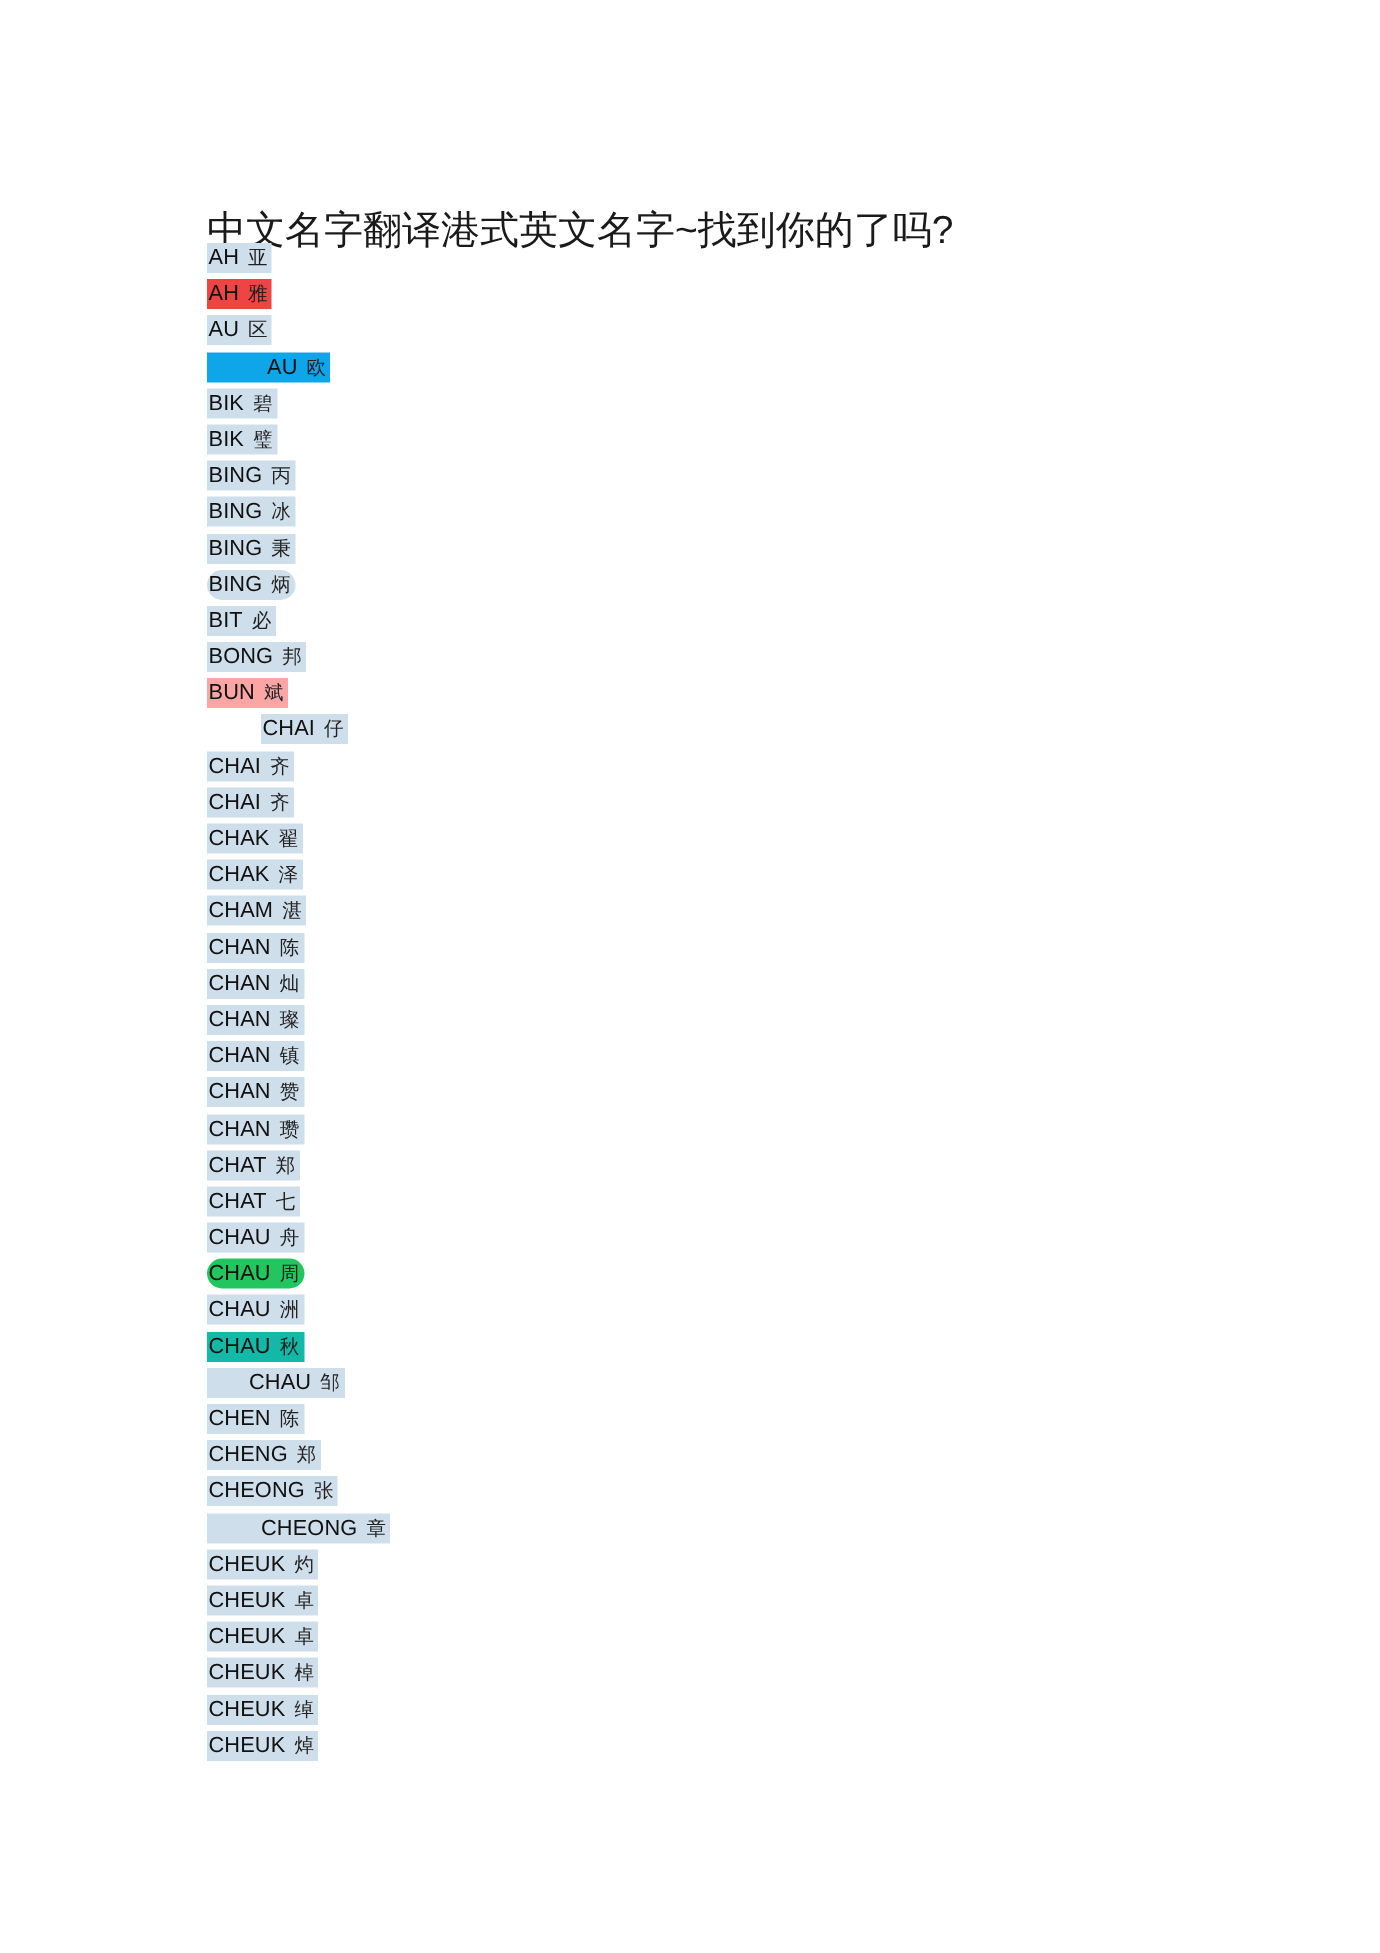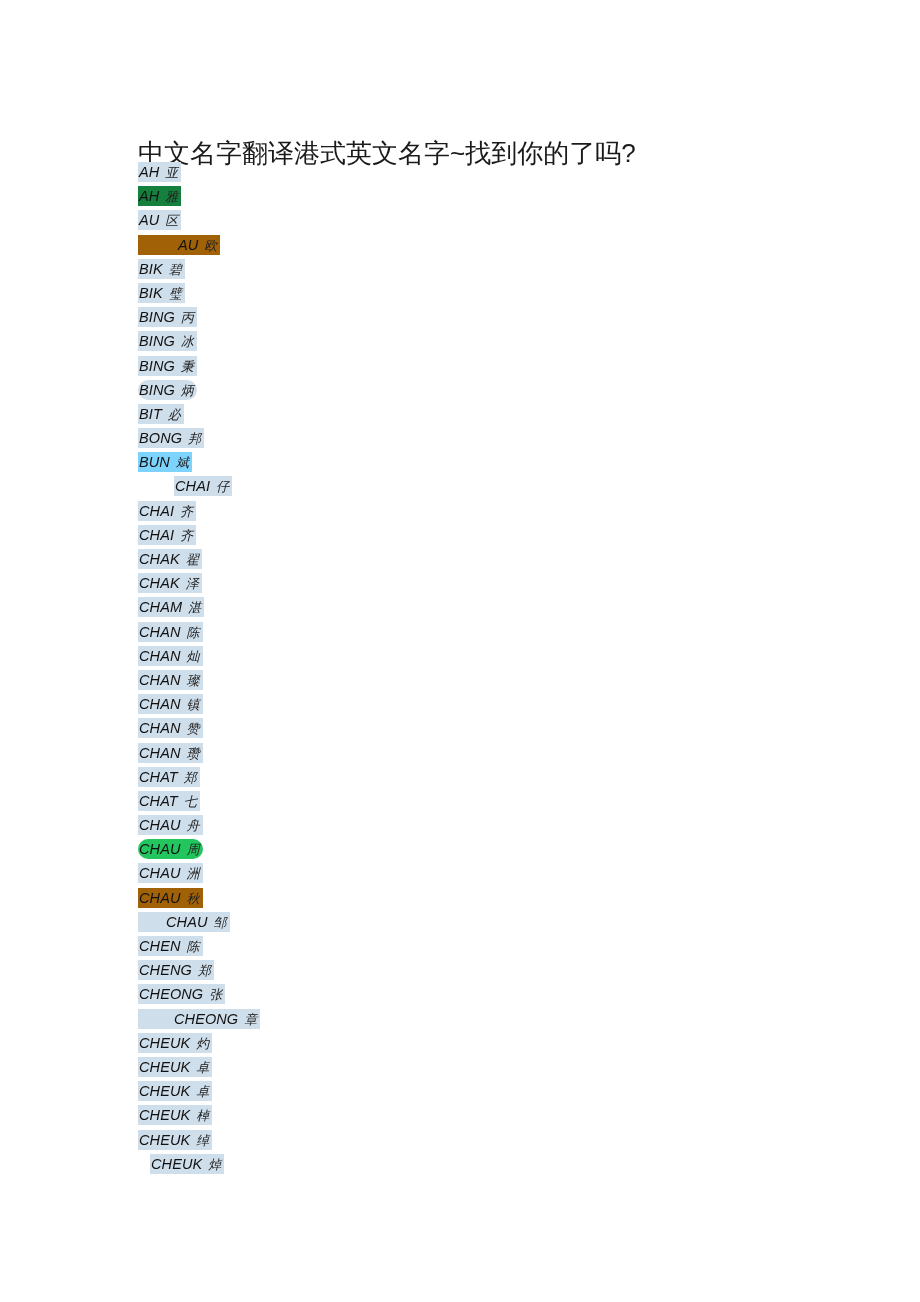--- a/index.html
+++ b/index.html
@@ -42,21 +42,20 @@
     margin: 0;
     padding: 0;
     list-style: none;
     width: 600px;
   }
   .name-row {
     height: 24.2px;
     line-height: 24.2px;
     white-space: nowrap;
     font-size: 0;
-    font-style: italic;
   }
   .name-chip {
     display: inline-block;
     background: #cfdeeb;
     padding: 0px 3px 0px 1px;
     height: 20px;
     line-height: 20px;
     vertical-align: top;
     margin-top: 1px;
   }
@@ -75,56 +74,56 @@
 </style>
 </head>
 <body>
 
 <div class="page">
 
   <h1 class="doc-title">中文名字翻译港式英文名字~找到你的了吗?</h1>
 
   <ul class="name-list">
       <li class="name-row"><span class="name-chip" style="background: rgb(207, 222, 235);"><span class="romanization">AH</span><span class="hanzi">亚</span></span></li>
-      <li class="name-row"><span class="name-chip" style="background: #15803d;"><span class="romanization">AH</span><span class="hanzi">雅</span></span></li>
+      <li class="name-row"><span class="name-chip" style="background: #ef4444;"><span class="romanization">AH</span><span class="hanzi">雅</span></span></li>
       <li class="name-row"><span class="name-chip" style="background: rgb(207, 222, 235);"><span class="romanization">AU</span><span class="hanzi">区</span></span></li>
-      <li class="name-row"><span class="name-chip" style="background: #a16207; padding-left: 40px;"><span class="romanization">AU</span><span class="hanzi">欧</span></span></li>
+      <li class="name-row"><span class="name-chip" style="background: #0ea5e9; padding-left: 40px;"><span class="romanization">AU</span><span class="hanzi">欧</span></span></li>
       <li class="name-row"><span class="name-chip" style="background: rgb(207, 222, 235);"><span class="romanization">BIK</span><span class="hanzi">碧</span></span></li>
       <li class="name-row"><span class="name-chip" style="background: rgb(207, 222, 235);"><span class="romanization">BIK</span><span class="hanzi">璧</span></span></li>
       <li class="name-row"><span class="name-chip" style="background: rgb(207, 222, 235);"><span class="romanization">BING</span><span class="hanzi">丙</span></span></li>
       <li class="name-row"><span class="name-chip" style="background: rgb(207, 222, 235);"><span class="romanization">BING</span><span class="hanzi">冰</span></span></li>
       <li class="name-row"><span class="name-chip" style="background: rgb(207, 222, 235);"><span class="romanization">BING</span><span class="hanzi">秉</span></span></li>
       <li class="name-row"><span class="name-chip" style="background: rgb(207, 222, 235); border-radius: 10px;"><span class="romanization">BING</span><span class="hanzi">炳</span></span></li>
       <li class="name-row"><span class="name-chip" style="background: rgb(207, 222, 235);"><span class="romanization">BIT</span><span class="hanzi">必</span></span></li>
       <li class="name-row"><span class="name-chip" style="background: rgb(207, 222, 235);"><span class="romanization">BONG</span><span class="hanzi">邦</span></span></li>
-      <li class="name-row"><span class="name-chip" style="background: #7dd3fc;"><span class="romanization">BUN</span><span class="hanzi">斌</span></span></li>
+      <li class="name-row"><span class="name-chip" style="background: #fca5a5;"><span class="romanization">BUN</span><span class="hanzi">斌</span></span></li>
       <li class="name-row"><span class="name-chip" style="background: rgb(207, 222, 235); margin-left: 36px;"><span class="romanization">CHAI</span><span class="hanzi">仔</span></span></li>
       <li class="name-row"><span class="name-chip" style="background: rgb(207, 222, 235);"><span class="romanization">CHAI</span><span class="hanzi">齐</span></span></li>
       <li class="name-row"><span class="name-chip" style="background: rgb(207, 222, 235);"><span class="romanization">CHAI</span><span class="hanzi">齐</span></span></li>
       <li class="name-row"><span class="name-chip" style="background: rgb(207, 222, 235);"><span class="romanization">CHAK</span><span class="hanzi">翟</span></span></li>
       <li class="name-row"><span class="name-chip" style="background: rgb(207, 222, 235);"><span class="romanization">CHAK</span><span class="hanzi">泽</span></span></li>
       <li class="name-row"><span class="name-chip" style="background: rgb(207, 222, 235);"><span class="romanization">CHAM</span><span class="hanzi">湛</span></span></li>
       <li class="name-row"><span class="name-chip" style="background: rgb(207, 222, 235);"><span class="romanization">CHAN</span><span class="hanzi">陈</span></span></li>
       <li class="name-row"><span class="name-chip" style="background: rgb(207, 222, 235);"><span class="romanization">CHAN</span><span class="hanzi">灿</span></span></li>
       <li class="name-row"><span class="name-chip" style="background: rgb(207, 222, 235);"><span class="romanization">CHAN</span><span class="hanzi">璨</span></span></li>
       <li class="name-row"><span class="name-chip" style="background: rgb(207, 222, 235);"><span class="romanization">CHAN</span><span class="hanzi">镇</span></span></li>
       <li class="name-row"><span class="name-chip" style="background: rgb(207, 222, 235);"><span class="romanization">CHAN</span><span class="hanzi">赞</span></span></li>
       <li class="name-row"><span class="name-chip" style="background: rgb(207, 222, 235);"><span class="romanization">CHAN</span><span class="hanzi">瓒</span></span></li>
       <li class="name-row"><span class="name-chip" style="background: rgb(207, 222, 235);"><span class="romanization">CHAT</span><span class="hanzi">郑</span></span></li>
       <li class="name-row"><span class="name-chip" style="background: rgb(207, 222, 235);"><span class="romanization">CHAT</span><span class="hanzi">七</span></span></li>
       <li class="name-row"><span class="name-chip" style="background: rgb(207, 222, 235);"><span class="romanization">CHAU</span><span class="hanzi">舟</span></span></li>
       <li class="name-row"><span class="name-chip" style="background: #22c55e; border-radius: 10px;"><span class="romanization">CHAU</span><span class="hanzi">周</span></span></li>
       <li class="name-row"><span class="name-chip" style="background: rgb(207, 222, 235);"><span class="romanization">CHAU</span><span class="hanzi">洲</span></span></li>
-      <li class="name-row"><span class="name-chip" style="background: #a16207; text-align: right;"><span class="romanization">CHAU</span><span class="hanzi">秋</span></span></li>
+      <li class="name-row"><span class="name-chip" style="background: #14b8a6; text-align: right;"><span class="romanization">CHAU</span><span class="hanzi">秋</span></span></li>
       <li class="name-row"><span class="name-chip" style="background: rgb(207, 222, 235); padding-left: 28px;"><span class="romanization">CHAU</span><span class="hanzi">邹</span></span></li>
       <li class="name-row"><span class="name-chip" style="background: rgb(207, 222, 235);"><span class="romanization">CHEN</span><span class="hanzi">陈</span></span></li>
       <li class="name-row"><span class="name-chip" style="background: rgb(207, 222, 235);"><span class="romanization">CHENG</span><span class="hanzi">郑</span></span></li>
       <li class="name-row"><span class="name-chip" style="background: rgb(207, 222, 235);"><span class="romanization">CHEONG</span><span class="hanzi">张</span></span></li>
       <li class="name-row"><span class="name-chip" style="background: rgb(207, 222, 235); padding-left: 36px;"><span class="romanization">CHEONG</span><span class="hanzi">章</span></span></li>
       <li class="name-row"><span class="name-chip" style="background: rgb(207, 222, 235);"><span class="romanization">CHEUK</span><span class="hanzi">灼</span></span></li>
       <li class="name-row"><span class="name-chip" style="background: rgb(207, 222, 235);"><span class="romanization">CHEUK</span><span class="hanzi">卓</span></span></li>
       <li class="name-row"><span class="name-chip" style="background: rgb(207, 222, 235);"><span class="romanization">CHEUK</span><span class="hanzi">卓</span></span></li>
       <li class="name-row"><span class="name-chip" style="background: rgb(207, 222, 235);"><span class="romanization">CHEUK</span><span class="hanzi">棹</span></span></li>
       <li class="name-row"><span class="name-chip" style="background: rgb(207, 222, 235);"><span class="romanization">CHEUK</span><span class="hanzi">绰</span></span></li>
-      <li class="name-row"><span class="name-chip" style="background: rgb(207, 222, 235); margin-left: 12px;"><span class="romanization">CHEUK</span><span class="hanzi">焯</span></span></li>
+      <li class="name-row"><span class="name-chip" style="background: rgb(207, 222, 235);"><span class="romanization">CHEUK</span><span class="hanzi">焯</span></span></li>
     </ul>
 
 </div>
 
 </body></html>

